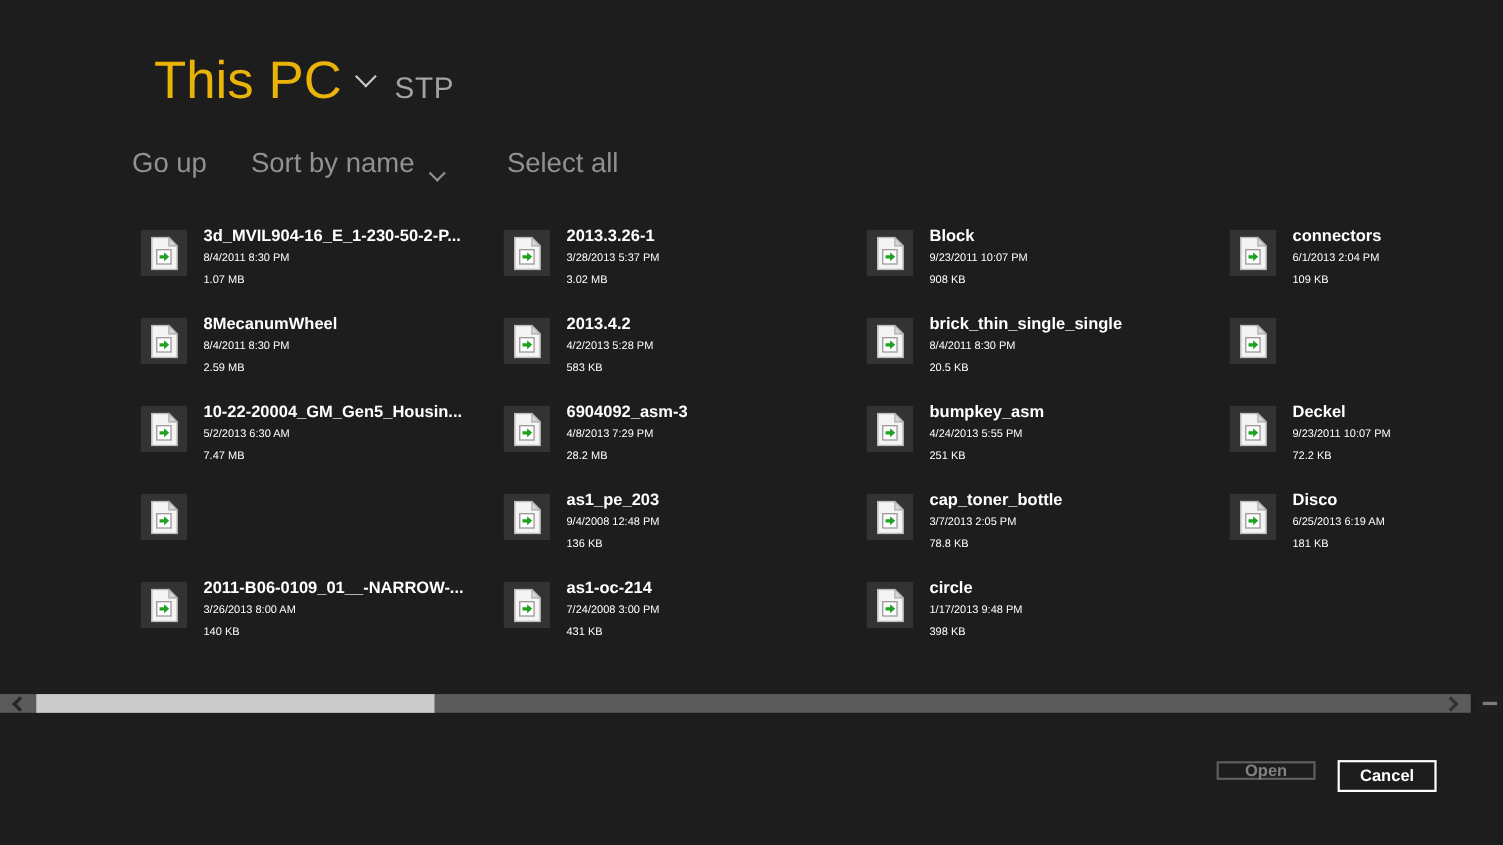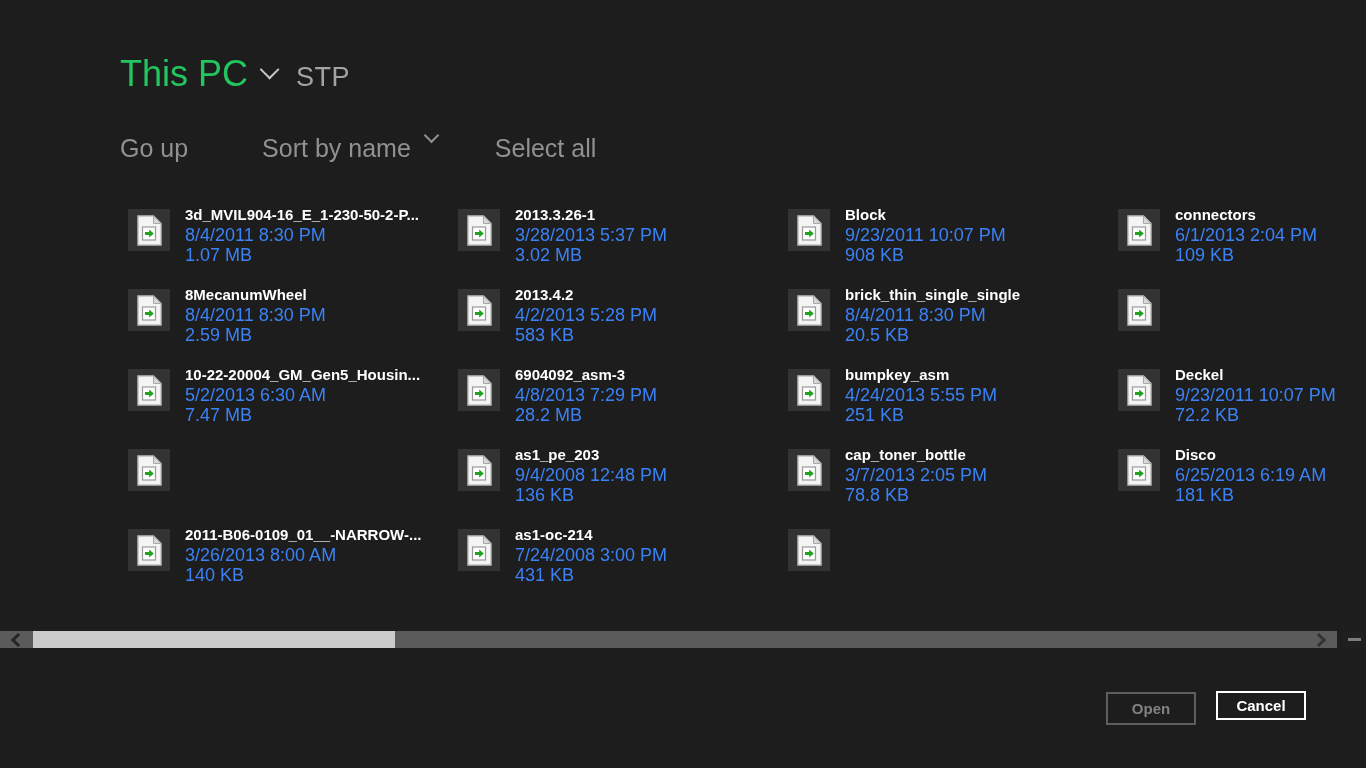--- a/index.html
+++ b/index.html
@@ -7,70 +7,70 @@
     width:1366px;height:768px;
     background:#1d1d1d;
     overflow:hidden;
     position:relative;
     font-family:"Liberation Sans","DejaVu Sans",sans-serif;
     -webkit-font-smoothing:antialiased;
   }
   
   .title-row{position:absolute;left:120px;top:44px;display:flex;align-items:baseline;}
   .page-title{
-    font-size:36px;font-weight:200;color:#22c55e;letter-spacing:0px;line-height:60px;cursor:default;
+    font-size:48px;font-weight:200;color:#eab308;letter-spacing:0px;line-height:60px;cursor:default;margin-left:20px;
   }
   .title-chev{
     display:inline-block;width:12px;height:12px;
     border-left:2px solid #c8c8c8;border-bottom:2px solid #c8c8c8;
     transform:rotate(-45deg) translateY(-2px);
     margin:0 18px 6px 16px;align-self:center;
   }
   .folder-label{font-size:27px;font-weight:300;color:#a3a3a3;letter-spacing:0.5px;}
   
   .command-row{position:absolute;left:120px;top:134px;display:flex;align-items:center;color:#919191;}
   .cmd{font-size:25px;font-weight:300;color:#919191;cursor:pointer;white-space:nowrap;}
-  .cmd-goup{margin-right:74px;}
-  .cmd-sort{display:flex;align-items:flex-start;margin-right:58px;}
+  .cmd-goup{margin-right:40px;}
+  .cmd-sort{display:flex;align-items:flex-end;margin-right:58px;}
   .sort-chev{
     display:inline-block;width:9px;height:9px;
     border-left:2px solid #919191;border-bottom:2px solid #919191;
     transform:rotate(-45deg);margin-left:15px;margin-top:-4px;
   }
   
   .file-grid{
     position:absolute;left:128px;top:207px;
     display:grid;
     grid-template-rows:repeat(5,80px);
     grid-auto-flow:column;
     grid-auto-columns:330px;
   }
   .file-item{display:flex;align-items:flex-start;cursor:pointer;}
   .tile{
     width:42px;height:42px;background:#333333;flex:0 0 42px;
     display:flex;align-items:center;justify-content:center;margin-top:2px;
   }
   .meta{margin-left:15px;line-height:20px;white-space:nowrap;}
   .fname{font-size:15px;font-weight:700;color:#ffffff;margin-top:-2px;}
-  .fdate,.fsize{font-size:18px;font-weight:400;color:#3b82f6;}
+  .fdate,.fsize{font-size:10px;font-weight:400;color:#ffffff;}
   
   .scrollbar{position:absolute;left:0;top:631px;width:1337px;height:17px;background:#5b5b5b;}
   .scroll-thumb{position:absolute;left:33px;top:0;width:362px;height:17px;background:#cbcbcb;}
   .chev{position:absolute;top:4px;width:7px;height:7px;
     border-left:3px solid #262626;border-bottom:3px solid #262626;}
   .chev-left{left:13px;transform:rotate(45deg);}
   .chev-right{right:13px;transform:rotate(225deg);border-color:#333333;}
   .zoom-out-btn{
     position:absolute;left:1343px;top:631px;width:23px;height:17px;
     display:flex;align-items:center;justify-content:center;cursor:pointer;background:#1f1f1f;
   }
   .minus-bar{width:13px;height:3px;background:#7d7d7d;}
   
   .btn{
-    position:absolute;height:33px;width:90px;
+    position:absolute;height:17px;width:90px;
     display:flex;align-items:center;justify-content:center;
     font-size:15px;font-weight:700;background:transparent;box-sizing:border-box;
   }
   .btn-open{left:1106px;top:692px;border:2px solid #5e5e5e;color:#828282;cursor:default;}
   .btn-cancel{left:1216px;top:691px;border:2px solid #ffffff;color:#ffffff;height:29px;cursor:pointer;}
 </style>
 </head>
 <body>
 
 <div class="title-row">
@@ -311,20 +311,25 @@
 
   <div class="file-item">
     <div class="tile">
       <svg width="25" height="31" viewBox="0 0 25 31" aria-hidden="true">
         <path d="M1 1 H16.5 L24 8.5 V30 H1 Z" fill="#f4f4f4" stroke="#bdbdbd" stroke-width="1.4"></path>
         <path d="M16.5 1 L16.5 8.5 H24 Z" fill="#d8d8d8" stroke="#a8a8a8" stroke-width="1"></path>
         <rect x="5.5" y="12" width="13" height="13" fill="#ffffff" stroke="#9a9a9a" stroke-width="1.2"></rect>
         <path d="M8 17 h4.2 v-2.6 l4.6 4.1 -4.6 4.1 v-2.6 H8 Z" fill="#1fa21f"></path>
       </svg>
     </div>
+    <div class="meta">
+      <div class="fname">circle</div>
+      <div class="fdate">1/17/2013 9:48 PM</div>
+      <div class="fsize">398 KB</div>
+    </div>
   </div>
 
   <div class="file-item">
     <div class="tile">
       <svg width="25" height="31" viewBox="0 0 25 31" aria-hidden="true">
         <path d="M1 1 H16.5 L24 8.5 V30 H1 Z" fill="#f4f4f4" stroke="#bdbdbd" stroke-width="1.4"></path>
         <path d="M16.5 1 L16.5 8.5 H24 Z" fill="#d8d8d8" stroke="#a8a8a8" stroke-width="1"></path>
         <rect x="5.5" y="12" width="13" height="13" fill="#ffffff" stroke="#9a9a9a" stroke-width="1.2"></rect>
         <path d="M8 17 h4.2 v-2.6 l4.6 4.1 -4.6 4.1 v-2.6 H8 Z" fill="#1fa21f"></path>
       </svg>

